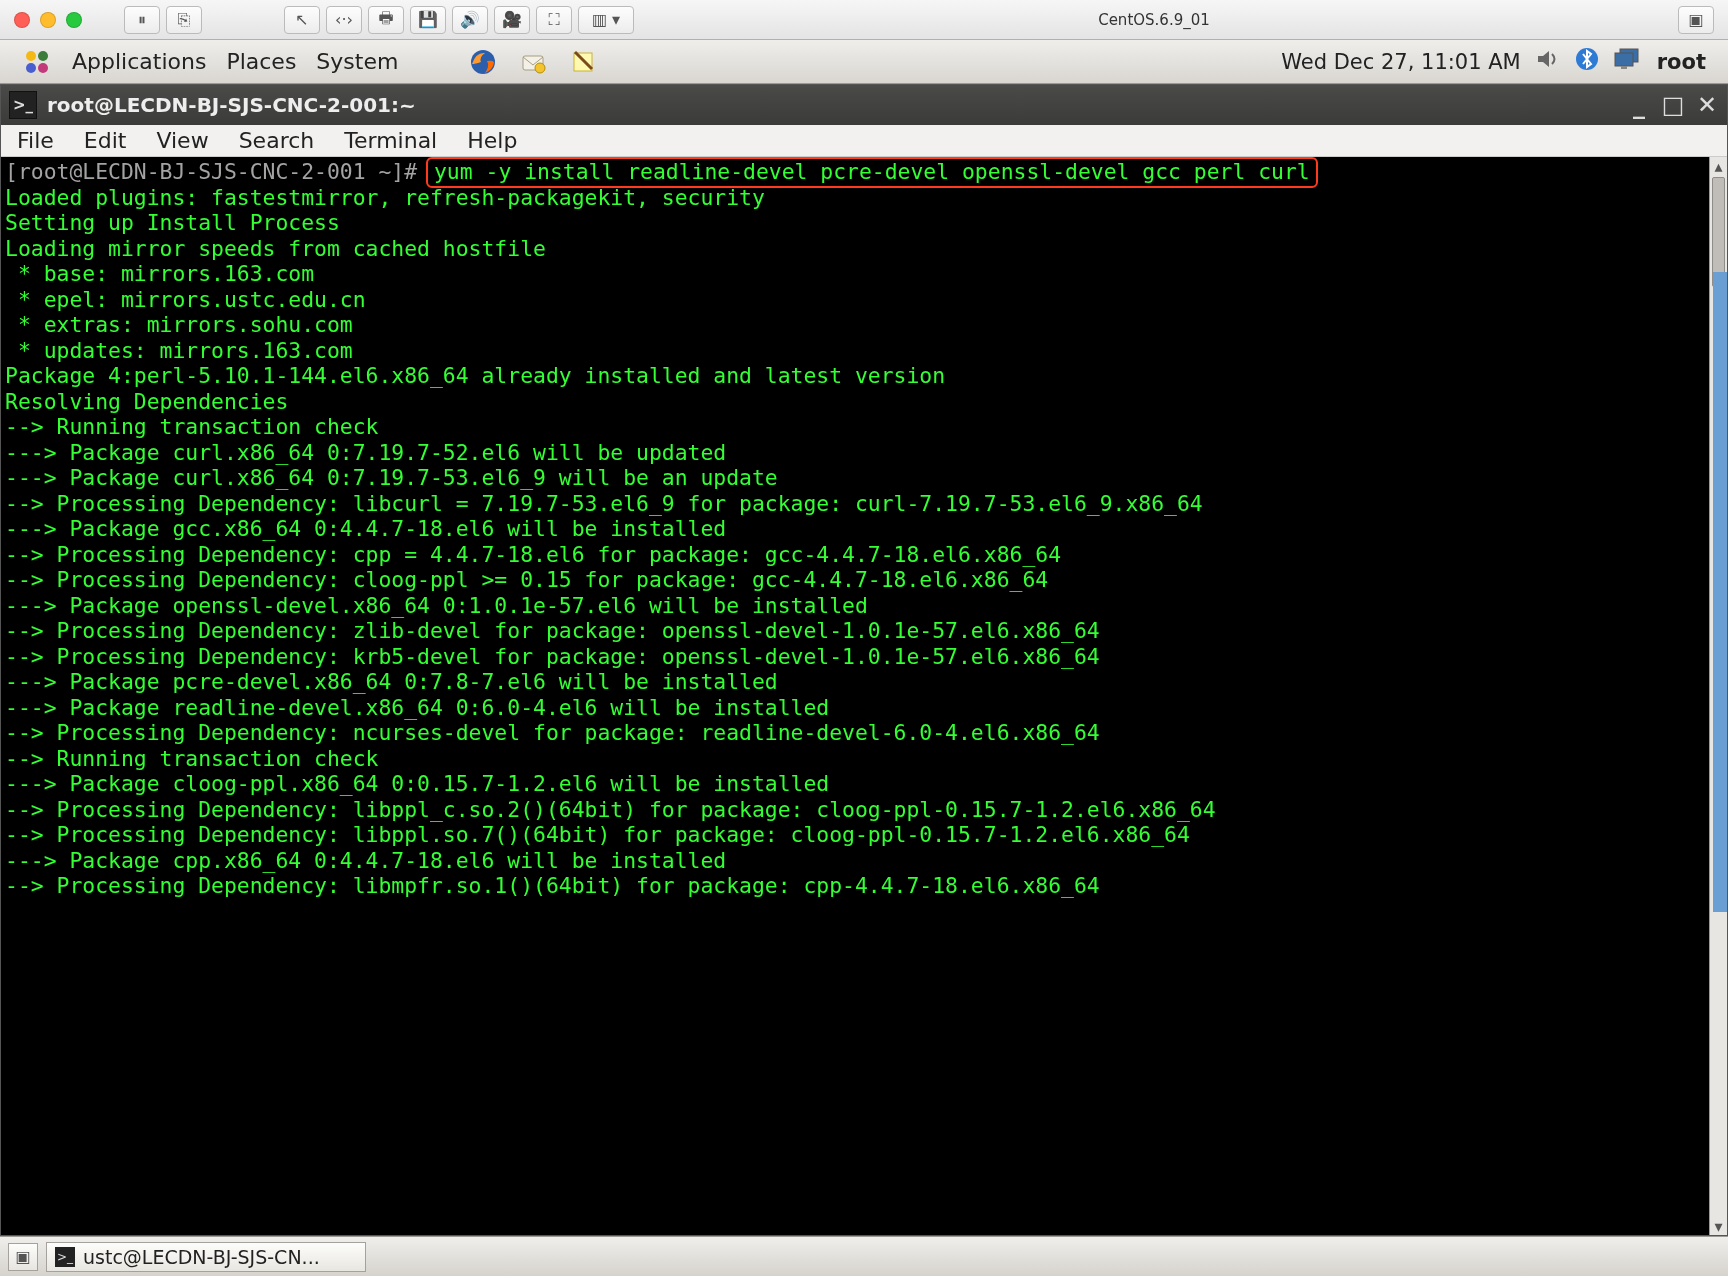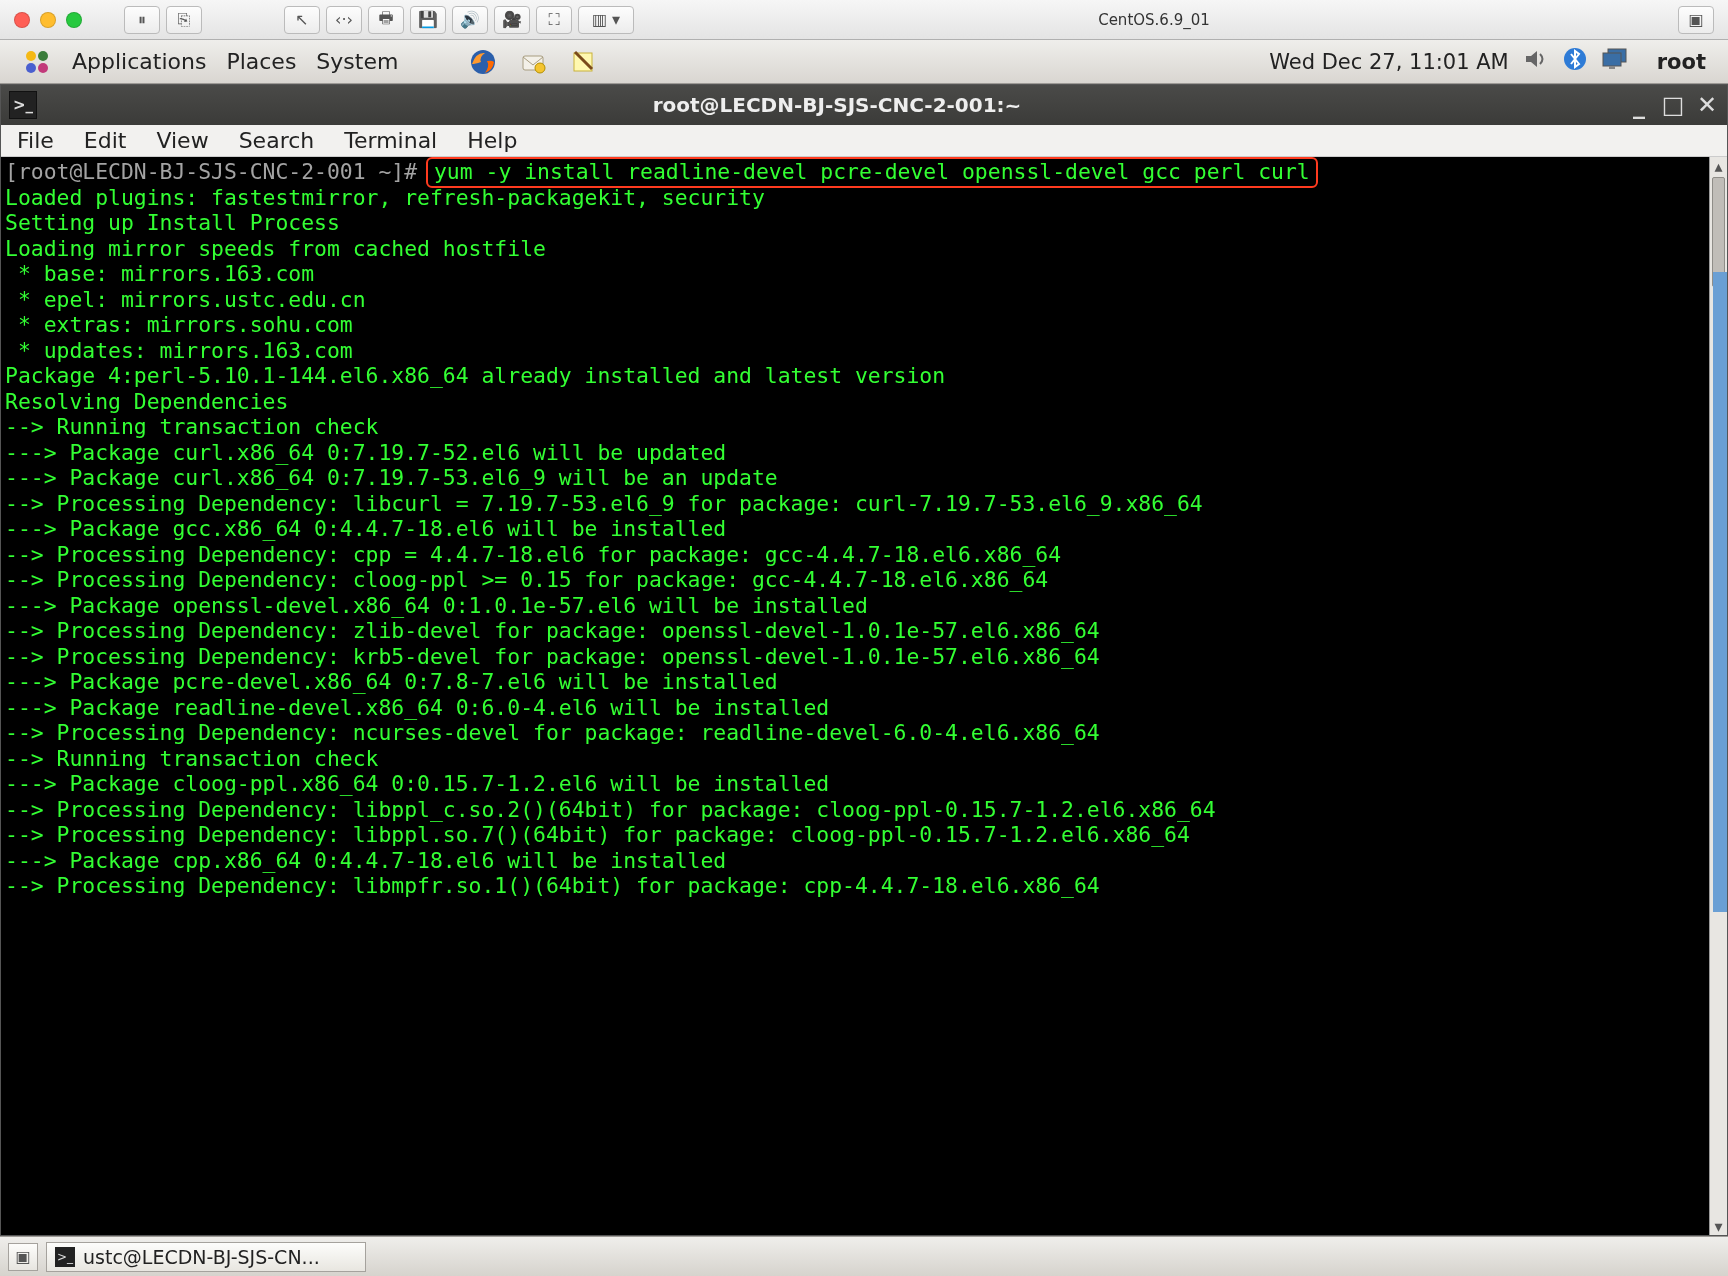--- a/index.html
+++ b/index.html
@@ -52,21 +52,21 @@
   }
   .gnome-logo {
     width: 30px; height: 30px;
     display:inline-flex; align-items:center; justify-content:center;
     font-size: 22px;
   }
   .gnome-menu-item { cursor: default; }
   .gnome-spacer { flex: 1; }
   .gnome-quick-ico { width:30px; height:30px; display:inline-flex; align-items:center; justify-content:center; font-size:22px; }
   .gnome-right { display:flex; align-items:center; gap: 14px; font-size: 21px; }
-  .gnome-user { font-weight: bold; margin-left: 14px; }
+  .gnome-user { font-weight: bold; margin-left: 2px; }
 
   
   .term-window {
     position: relative;
     margin: 0;
     height: calc(100% - 40px - 44px - 40px);
     display: flex;
     flex-direction: column;
     border: 1px solid #555;
     background: #fff;
@@ -78,21 +78,21 @@
     display:flex; align-items:center;
     padding: 0 8px;
     font-weight: bold;
     font-size: 20px;
   }
   .term-titlebar .ticon {
     width:28px; height:28px; background:#222; border:1px solid #111;
     display:inline-flex; align-items:center; justify-content:center;
     font-size: 15px; color:#ddd; margin-right: 10px;
   }
-  .term-titlebar .ttitle { flex:1; text-align:center; }
+  .term-titlebar .ttitle { flex:1; text-align:left; }
   .term-winbtns { display:flex; gap: 10px; font-size: 24px; color:#ddd; }
   .term-winbtn { width: 24px; text-align:center; cursor:default; }
 
   .term-menubar {
     height: 32px;
     background: #f2f1ef;
     border-bottom: 1px solid #ccc;
     display:flex; align-items:center;
     gap: 30px; padding: 0 16px;
     font-size: 22px; color:#222;

